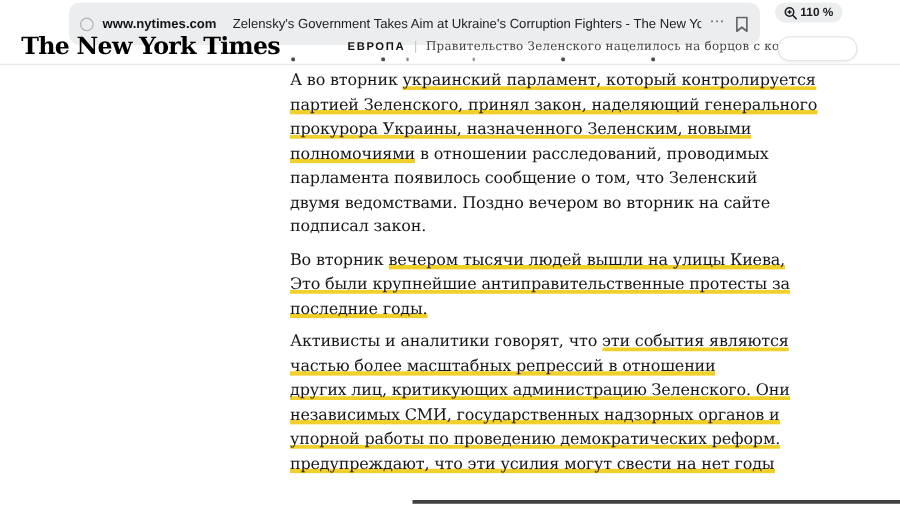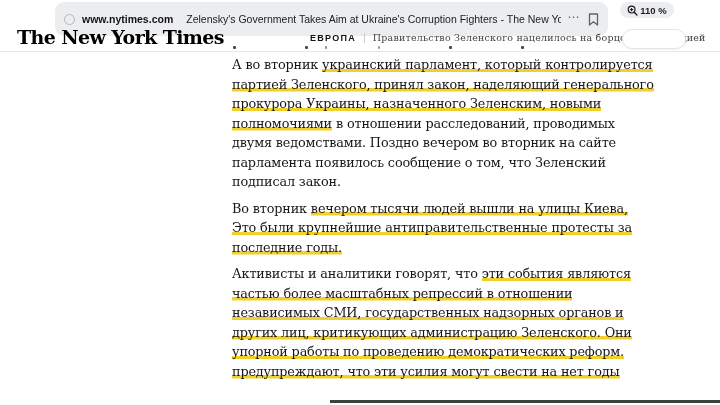--- a/index.html
+++ b/index.html
@@ -25,21 +25,21 @@
     font-size:9.5px;font-weight:700;color:#1d1d1f;
   }
   
   .masthead{
     position:absolute;left:17px;top:26px;
     font-family:"DejaVu Serif",serif;font-weight:700;font-size:19px;
     letter-spacing:-0.6px;color:#000;white-space:nowrap;
   }
   .header-line{position:absolute;left:0;top:51px;width:720px;height:1px;background:#e8e8e8;}
   .article-header{position:absolute;left:278px;top:32px;display:flex;gap:7px;align-items:baseline;white-space:nowrap;}
-  .kicker{font-size:9px;font-weight:700;letter-spacing:1.3px;color:#121212;margin-left:32px;}
+  .kicker{font-size:9px;font-weight:700;letter-spacing:1.3px;color:#121212;}
   .sep{color:#c4c4c4;font-size:10px;}
   .header-title{font-family:"DejaVu Serif",serif;font-size:9.5px;color:#3f3f3f;letter-spacing:0.2px;}
   .float-pill{
     position:absolute;left:622px;top:29px;width:62px;height:18px;background:#fff;
     border:1px solid #e5e5e7;border-radius:10px;box-shadow:0 1px 2px rgba(0,0,0,.05);
   }
   
   .fragments{position:absolute;left:232px;top:46px;width:420px;height:4px;}
   .fragments i{position:absolute;top:0;height:3px;width:3px;background:#4a4a4a;border-radius:1px;}
   .fragments i:nth-child(1){left:1px;}
@@ -109,32 +109,32 @@
     <i></i>
     <i></i>
 </div>
 
 <div id="article">
     <div class="para">
       <div class="line"><span class="">А во вторник </span><span class="hl">украинский парламент, который контролируется</span></div>
       <div class="line"><span class="hl">партией Зеленского, принял закон, наделяющий генерального</span></div>
       <div class="line"><span class="hl">прокурора Украины, назначенного Зеленским, новыми</span></div>
       <div class="line"><span class="hl">полномочиями</span><span class=""> в отношении расследований, проводимых</span></div>
+      <div class="line"><span class="">парламента появилось сообщение о том, что Зеленский</span></div>
       <div class="line"><span class="">двумя ведомствами. Поздно вечером во вторник на сайте</span></div>
-      <div class="line"><span class="">парламента появилось сообщение о том, что Зеленский</span></div>
       <div class="line"><span class="">подписал закон.</span></div>
     </div>
     <div class="para">
       <div class="line"><span class="">Во вторник </span><span class="hl">вечером тысячи людей вышли на улицы Киева,</span></div>
       <div class="line"><span class="hl">Это были крупнейшие антиправительственные протесты за</span></div>
       <div class="line"><span class="hl">последние годы.</span></div>
     </div>
     <div class="para">
       <div class="line"><span class="">Активисты и аналитики говорят, что </span><span class="hl">эти события являются</span></div>
       <div class="line"><span class="hl">частью более масштабных репрессий в отношении</span></div>
+      <div class="line"><span class="hl">других лиц, критикующих администрацию Зеленского. Они</span></div>
       <div class="line"><span class="hl">независимых СМИ, государственных надзорных органов и</span></div>
-      <div class="line"><span class="hl">других лиц, критикующих администрацию Зеленского. Они</span></div>
       <div class="line"><span class="hl">упорной работы по проведению демократических реформ.</span></div>
       <div class="line"><span class="hl">предупреждают, что эти усилия могут свести на нет годы</span></div>
     </div>
   </div>
 
 <div class="bottom-divider"></div>
 
 </body></html>

